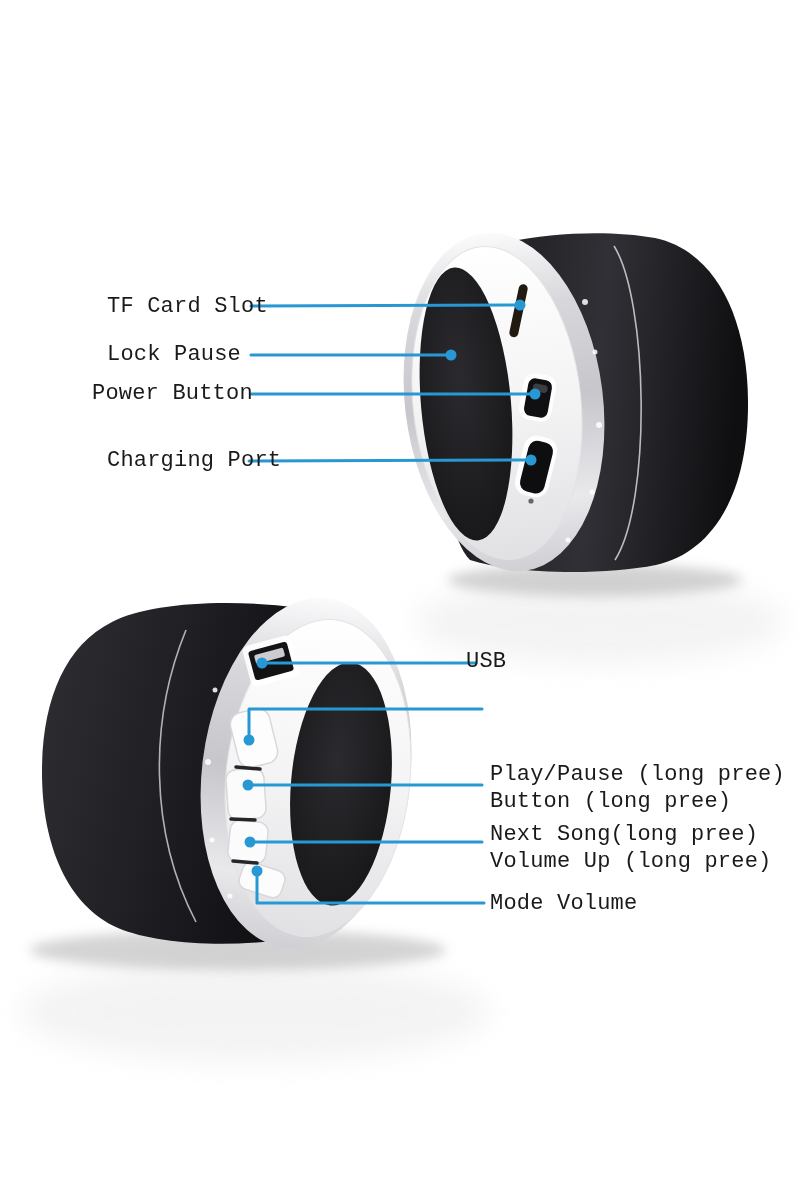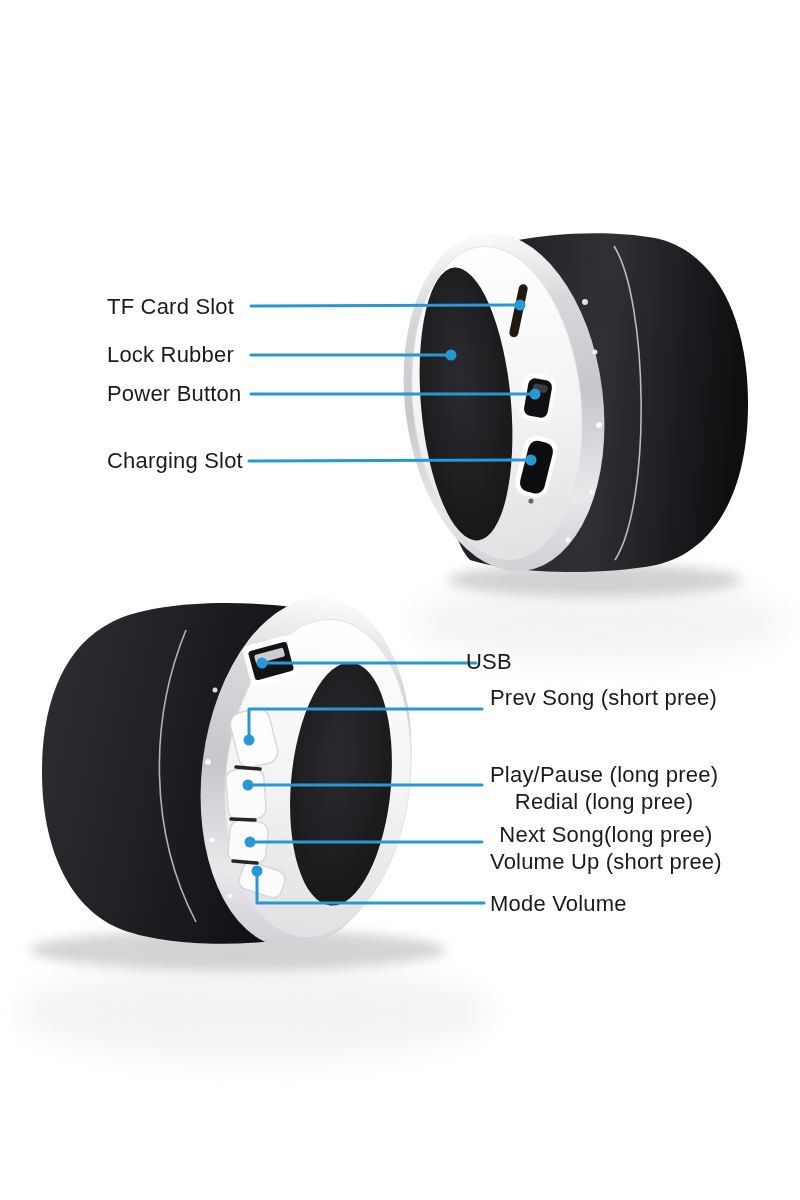--- a/index.html
+++ b/index.html
@@ -6,36 +6,35 @@
     --accent:#2898d4;
     --text:#1a1a1a;
     --bg:#ffffff;
   }
   html,body{margin:0;padding:0;background:#fff;}
   .canvas{
     position:relative;
     width:800px;height:1200px;
     background:var(--bg);
     overflow:hidden;
-    font-family:Liberation Sans, sans-serif;
-    text-align:center;
+    font-family:Liberation Mono, monospace;
   }
   .art{position:absolute;left:0;top:0;}
   .label{
     position:absolute;
     color:var(--text);
     font-size:22px;
     line-height:26px;
     white-space:nowrap;
     letter-spacing:0.2px;
   }
   .label.two-line{line-height:27px;}
   .lbl-tf{left:107px;top:294px;}
   .lbl-lock{left:107px;top:342px;}
-  .lbl-power{left:107px;top:381px;}
+  .lbl-power{left:92px;top:381px;}
   .lbl-charge{left:107px;top:448px;}
   .lbl-usb{left:466px;top:649px;}
   .lbl-prev{left:490px;top:684px;}
   .lbl-play{left:490px;top:761px;}
   .lbl-next{left:490px;top:821px;}
   .lbl-mode{left:490px;top:891px;}
   .callout-line{stroke:var(--accent);stroke-width:3;fill:none;stroke-linecap:round;stroke-linejoin:round;}
   .callout-dot{fill:var(--accent);}
 </style>
 </head>
@@ -154,35 +153,34 @@
       <path class="callout-line" d="M 482 785 L 248 785"></path>
       <circle class="callout-dot" cx="248" cy="785" r="5.5"></circle>
       <path class="callout-line" d="M 482 842 L 250 842"></path>
       <circle class="callout-dot" cx="250" cy="842" r="5.5"></circle>
       <path class="callout-line" d="M 484 903 L 257 903 L 257 874"></path>
       <circle class="callout-dot" cx="257" cy="871" r="5.5"></circle>
     </g>
   </svg>
 
   <div class="label lbl-tf">TF Card Slot</div>
-  <div class="label lbl-lock">Lock Rubber</div>
+  <div class="label lbl-lock">Lock Pause</div>
   <div class="label lbl-power">Power Button</div>
-  <div class="label lbl-charge">Charging Slot</div>
+  <div class="label lbl-charge">Charging Port</div>
 
   <div class="label lbl-usb">USB</div>
 
   <div class="label two-line lbl-prev">
-    <div>Prev Song (short pree)</div>
   </div>
 
   <div class="label two-line lbl-play">
     <div>Play/Pause (long pree)</div>
-    <div>Redial (long pree)</div>
+    <div>Button (long pree)</div>
   </div>
 
   <div class="label two-line lbl-next">
     <div>Next Song(long pree)</div>
-    <div>Volume Up (short pree)</div>
+    <div>Volume Up (long pree)</div>
   </div>
 
   <div class="label lbl-mode">Mode Volume</div>
 
 </div>
 
 </body></html>

